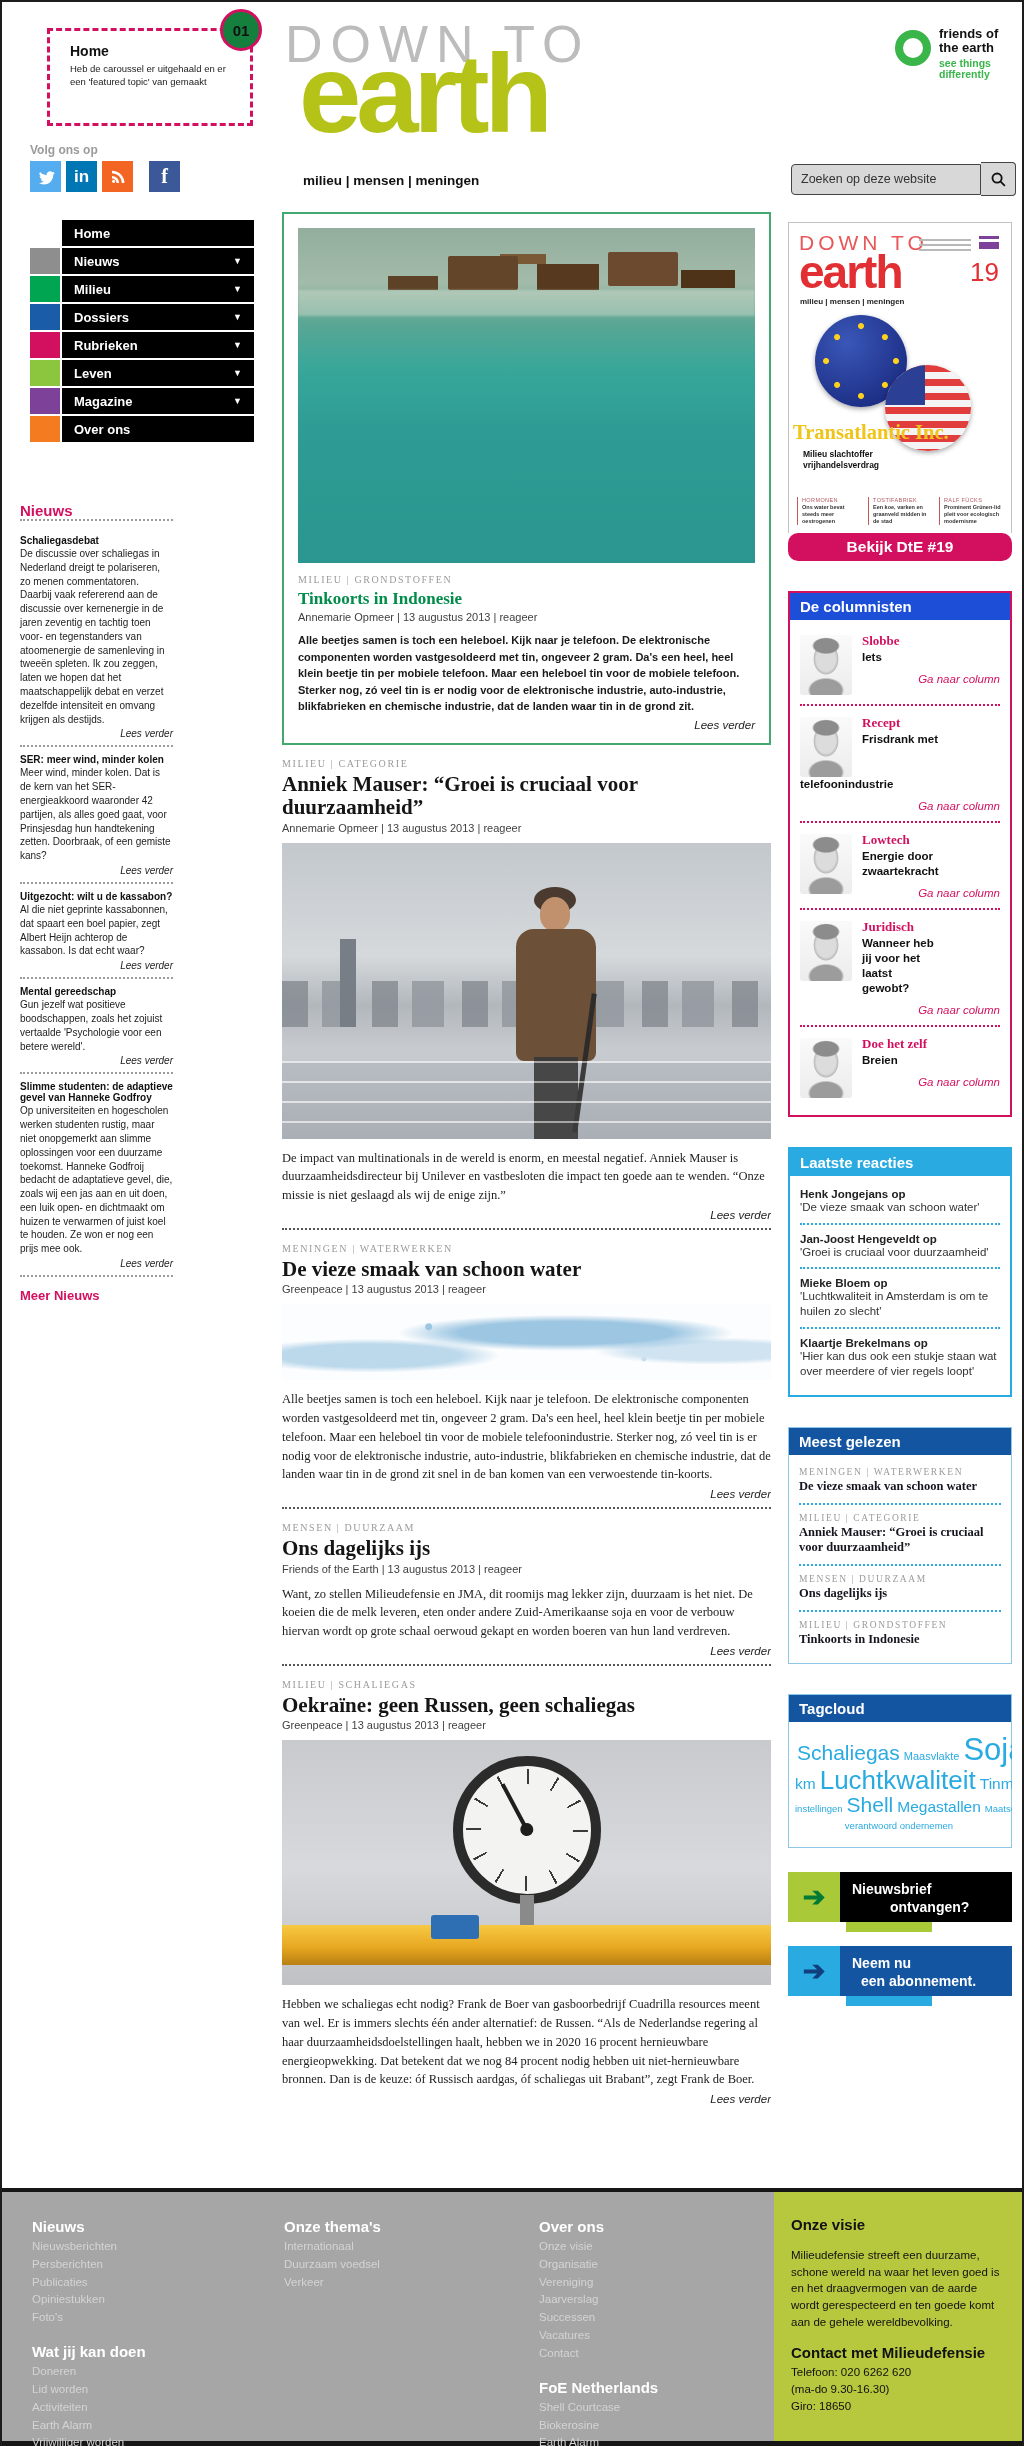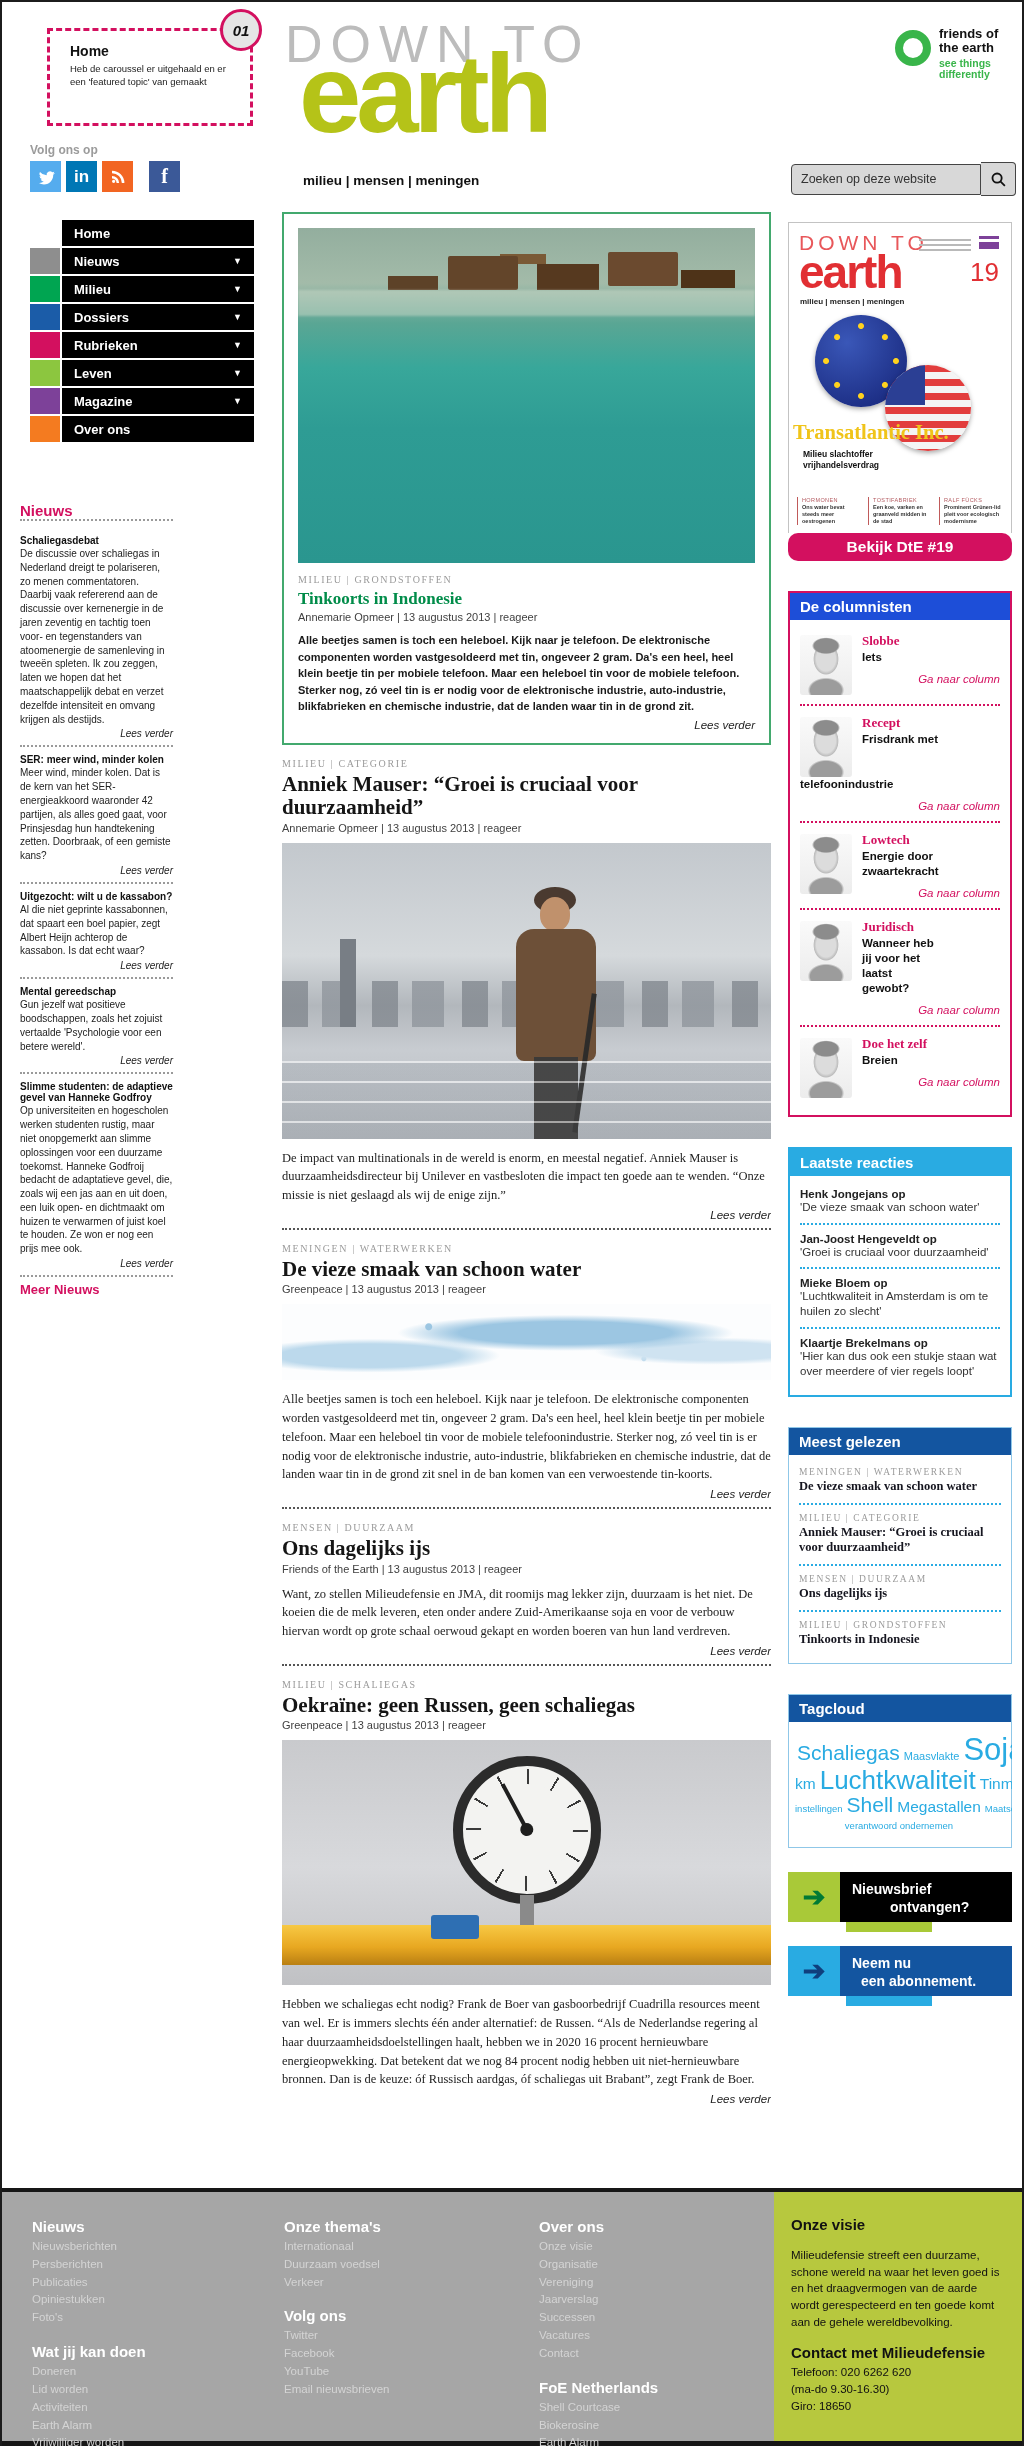--- a/index.html
+++ b/index.html
@@ -4,22 +4,22 @@
 <style>
   html,body{margin:0;padding:0;background:#fff;}
   .page{position:relative;width:1024px;height:2446px;margin:0 auto;background:#fff;
         font-family:"Liberation Sans",sans-serif;box-sizing:border-box;
         border-left:2px solid #1c1c1c;border-right:2px solid #1c1c1c;border-top:2px solid #1c1c1c;
         overflow:hidden;}
 
   
   .annot{position:absolute;left:45px;top:26px;width:200px;height:92px;border:3px dashed #d3105f;}
   .annot-badge{position:absolute;right:-12px;top:-22px;width:36px;height:36px;border-radius:50%;
-        background:#e5e5e5;border:3px solid #d3105f;display:flex;align-items:center;justify-content:center;
-        font-weight:bold;font-size:15px;color:#111;font-style:italic;}
+        background:#15803d;border:3px solid #d3105f;display:flex;align-items:center;justify-content:center;
+        font-weight:bold;font-size:15px;color:#111;}
   .annot-title{margin:12px 0 3px 20px;font-size:14px;font-weight:bold;color:#111;}
   .annot-text{margin:0 12px 0 20px;font-size:9.5px;line-height:1.4;color:#222;}
 
   
   .follow-label{position:absolute;left:28px;top:141px;font-size:12px;font-weight:bold;color:#9b9b9b;}
   .social{position:absolute;left:28px;top:159px;display:flex;gap:5px;}
   .social .sq{width:31px;height:31px;display:flex;align-items:center;justify-content:center;
         color:#fff;font-weight:bold;font-size:17px;cursor:pointer;}
   .sq.tw{background:#55acee}.sq.li{background:#0077b5}.sq.rss{background:#f26522}
   .sq.fb{background:#3b5998;margin-left:11px;font-family:"Liberation Serif",serif;font-size:20px;}
@@ -55,21 +55,21 @@
   .nav-arrow{font-size:9px;}
 
   
   .col-left{position:absolute;left:18px;top:500px;width:153px;}
   .sec-h{color:#d3105f;font-size:15px;font-weight:bold;margin:0 0 7px;}
   .col-left .rule{border-bottom:2px dotted #9a9a9a;}
   .news-item{padding:7px 0 6px;border-bottom:2px dotted #9a9a9a;}
   .news-item h3{font-size:10px;margin:0 0 1px;color:#111;cursor:pointer;}
   .news-item p{font-size:10px;line-height:1.38;margin:0;color:#222;}
   .rm-small{display:block;text-align:right;font-style:italic;font-size:10px;color:#222;margin-top:2px;cursor:pointer;}
-  .more-news{color:#d3105f;font-weight:bold;font-size:13px;margin-top:5px;cursor:pointer;}
+  .more-news{color:#d3105f;font-weight:bold;font-size:13px;margin-top:11px;cursor:pointer;}
 
   
   .col-main{position:absolute;left:280px;top:210px;width:489px;height:1976px;overflow:hidden;}
   .feature-box{border:2px solid #43a96e;padding:14px 14px 12px;box-sizing:border-box;}
   .cat{color:#9b9b9b;font-size:10px;letter-spacing:1.6px;margin:0 0 4px;font-family:Liberation Serif, serif;}
   .feature-title{font-family:"Liberation Serif",serif;color:#008c49;font-size:17px;font-weight:bold;margin:0 0 2px;cursor:pointer;}
   .meta{font-size:11px;color:#3f3f3f;margin:0 0 9px;}
   .feature-body{font-size:11px;font-weight:bold;line-height:1.5;color:#1a1a1a;margin:8px 0 0;}
   .rm-main{display:block;text-align:right;font-style:italic;font-size:11.5px;color:#222;margin-top:4px;cursor:pointer;}
   .article{padding-top:13px;}
@@ -595,29 +595,20 @@
     </div>
     <div class="f-col f-col2">
       <div class="f-sect">
         <h4 class="f-h">Onze thema's</h4>
         <div>
             <div class="f-link">Internationaal</div>
             <div class="f-link">Duurzaam voedsel</div>
             <div class="f-link">Verkeer</div>
           </div>
       </div>
-      <div class="f-sect">
-        <h4 class="f-h">Volg ons</h4>
-        <div>
-            <div class="f-link">Twitter</div>
-            <div class="f-link">Facebook</div>
-            <div class="f-link">YouTube</div>
-            <div class="f-link">Email nieuwsbrieven</div>
-          </div>
-      </div>
     </div>
     <div class="f-col f-col3">
       <div class="f-sect">
         <h4 class="f-h">Over ons</h4>
         <div>
             <div class="f-link">Onze visie</div>
             <div class="f-link">Organisatie</div>
             <div class="f-link">Vereniging</div>
             <div class="f-link">Jaarverslag</div>
             <div class="f-link">Successen</div>

